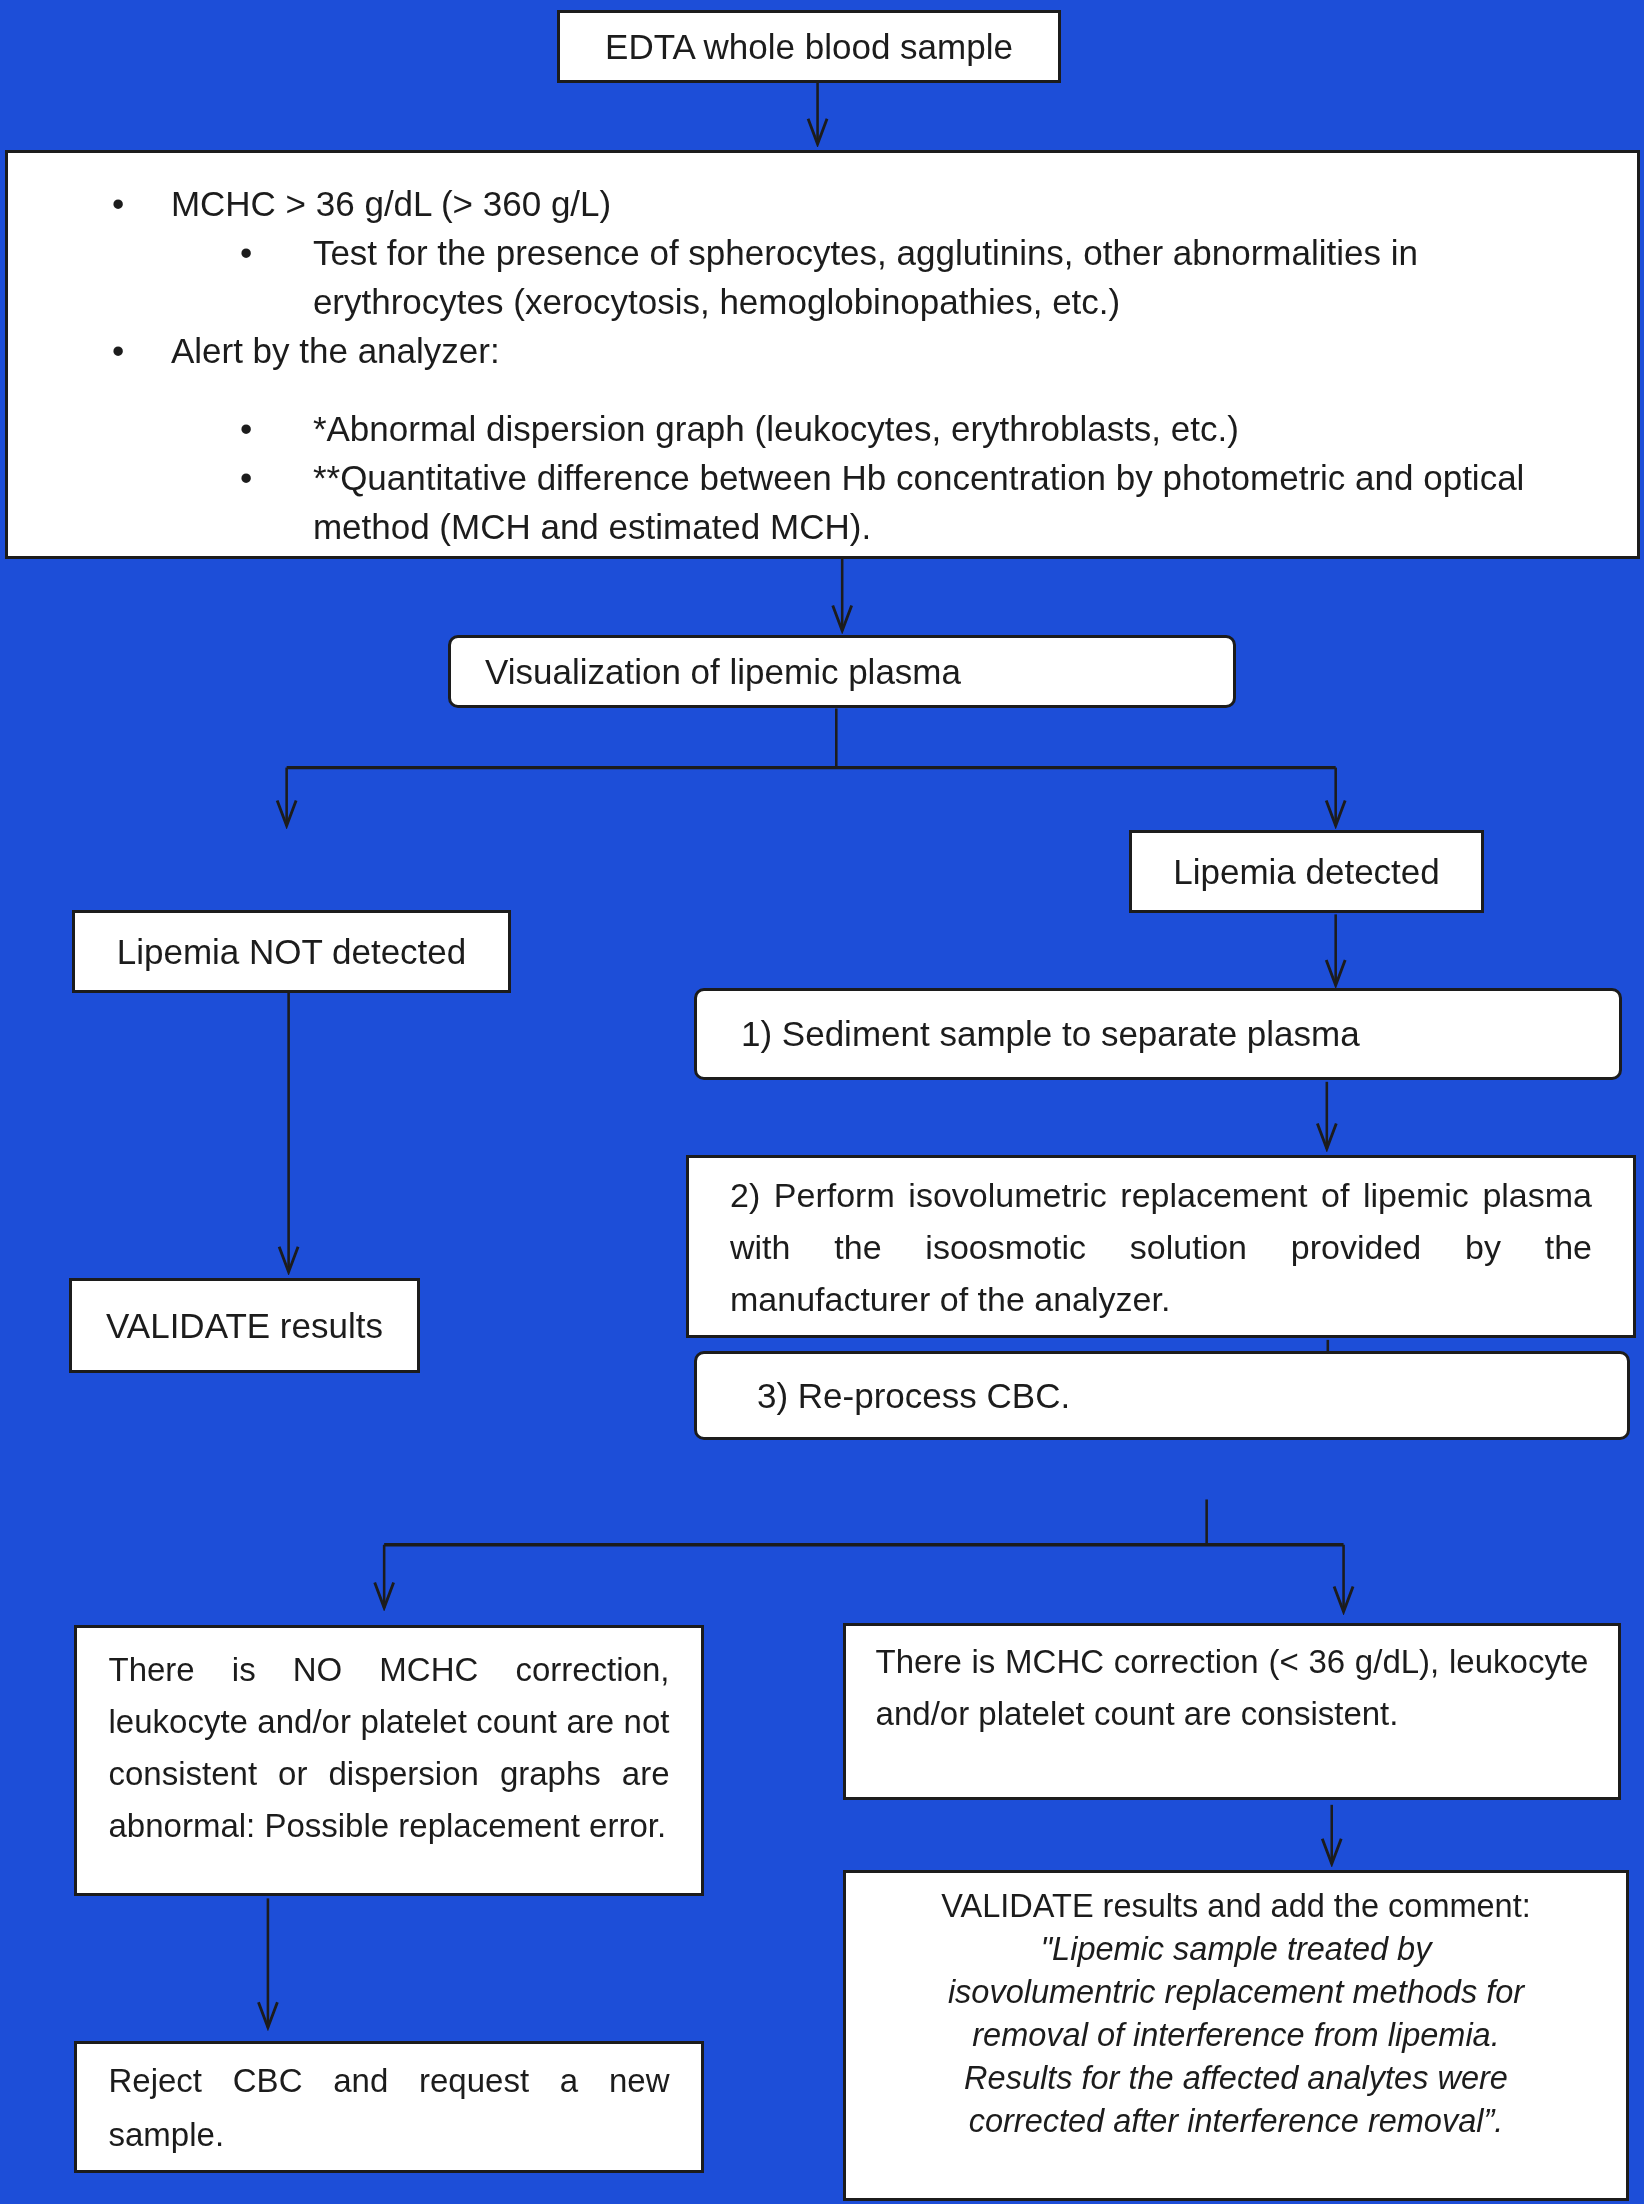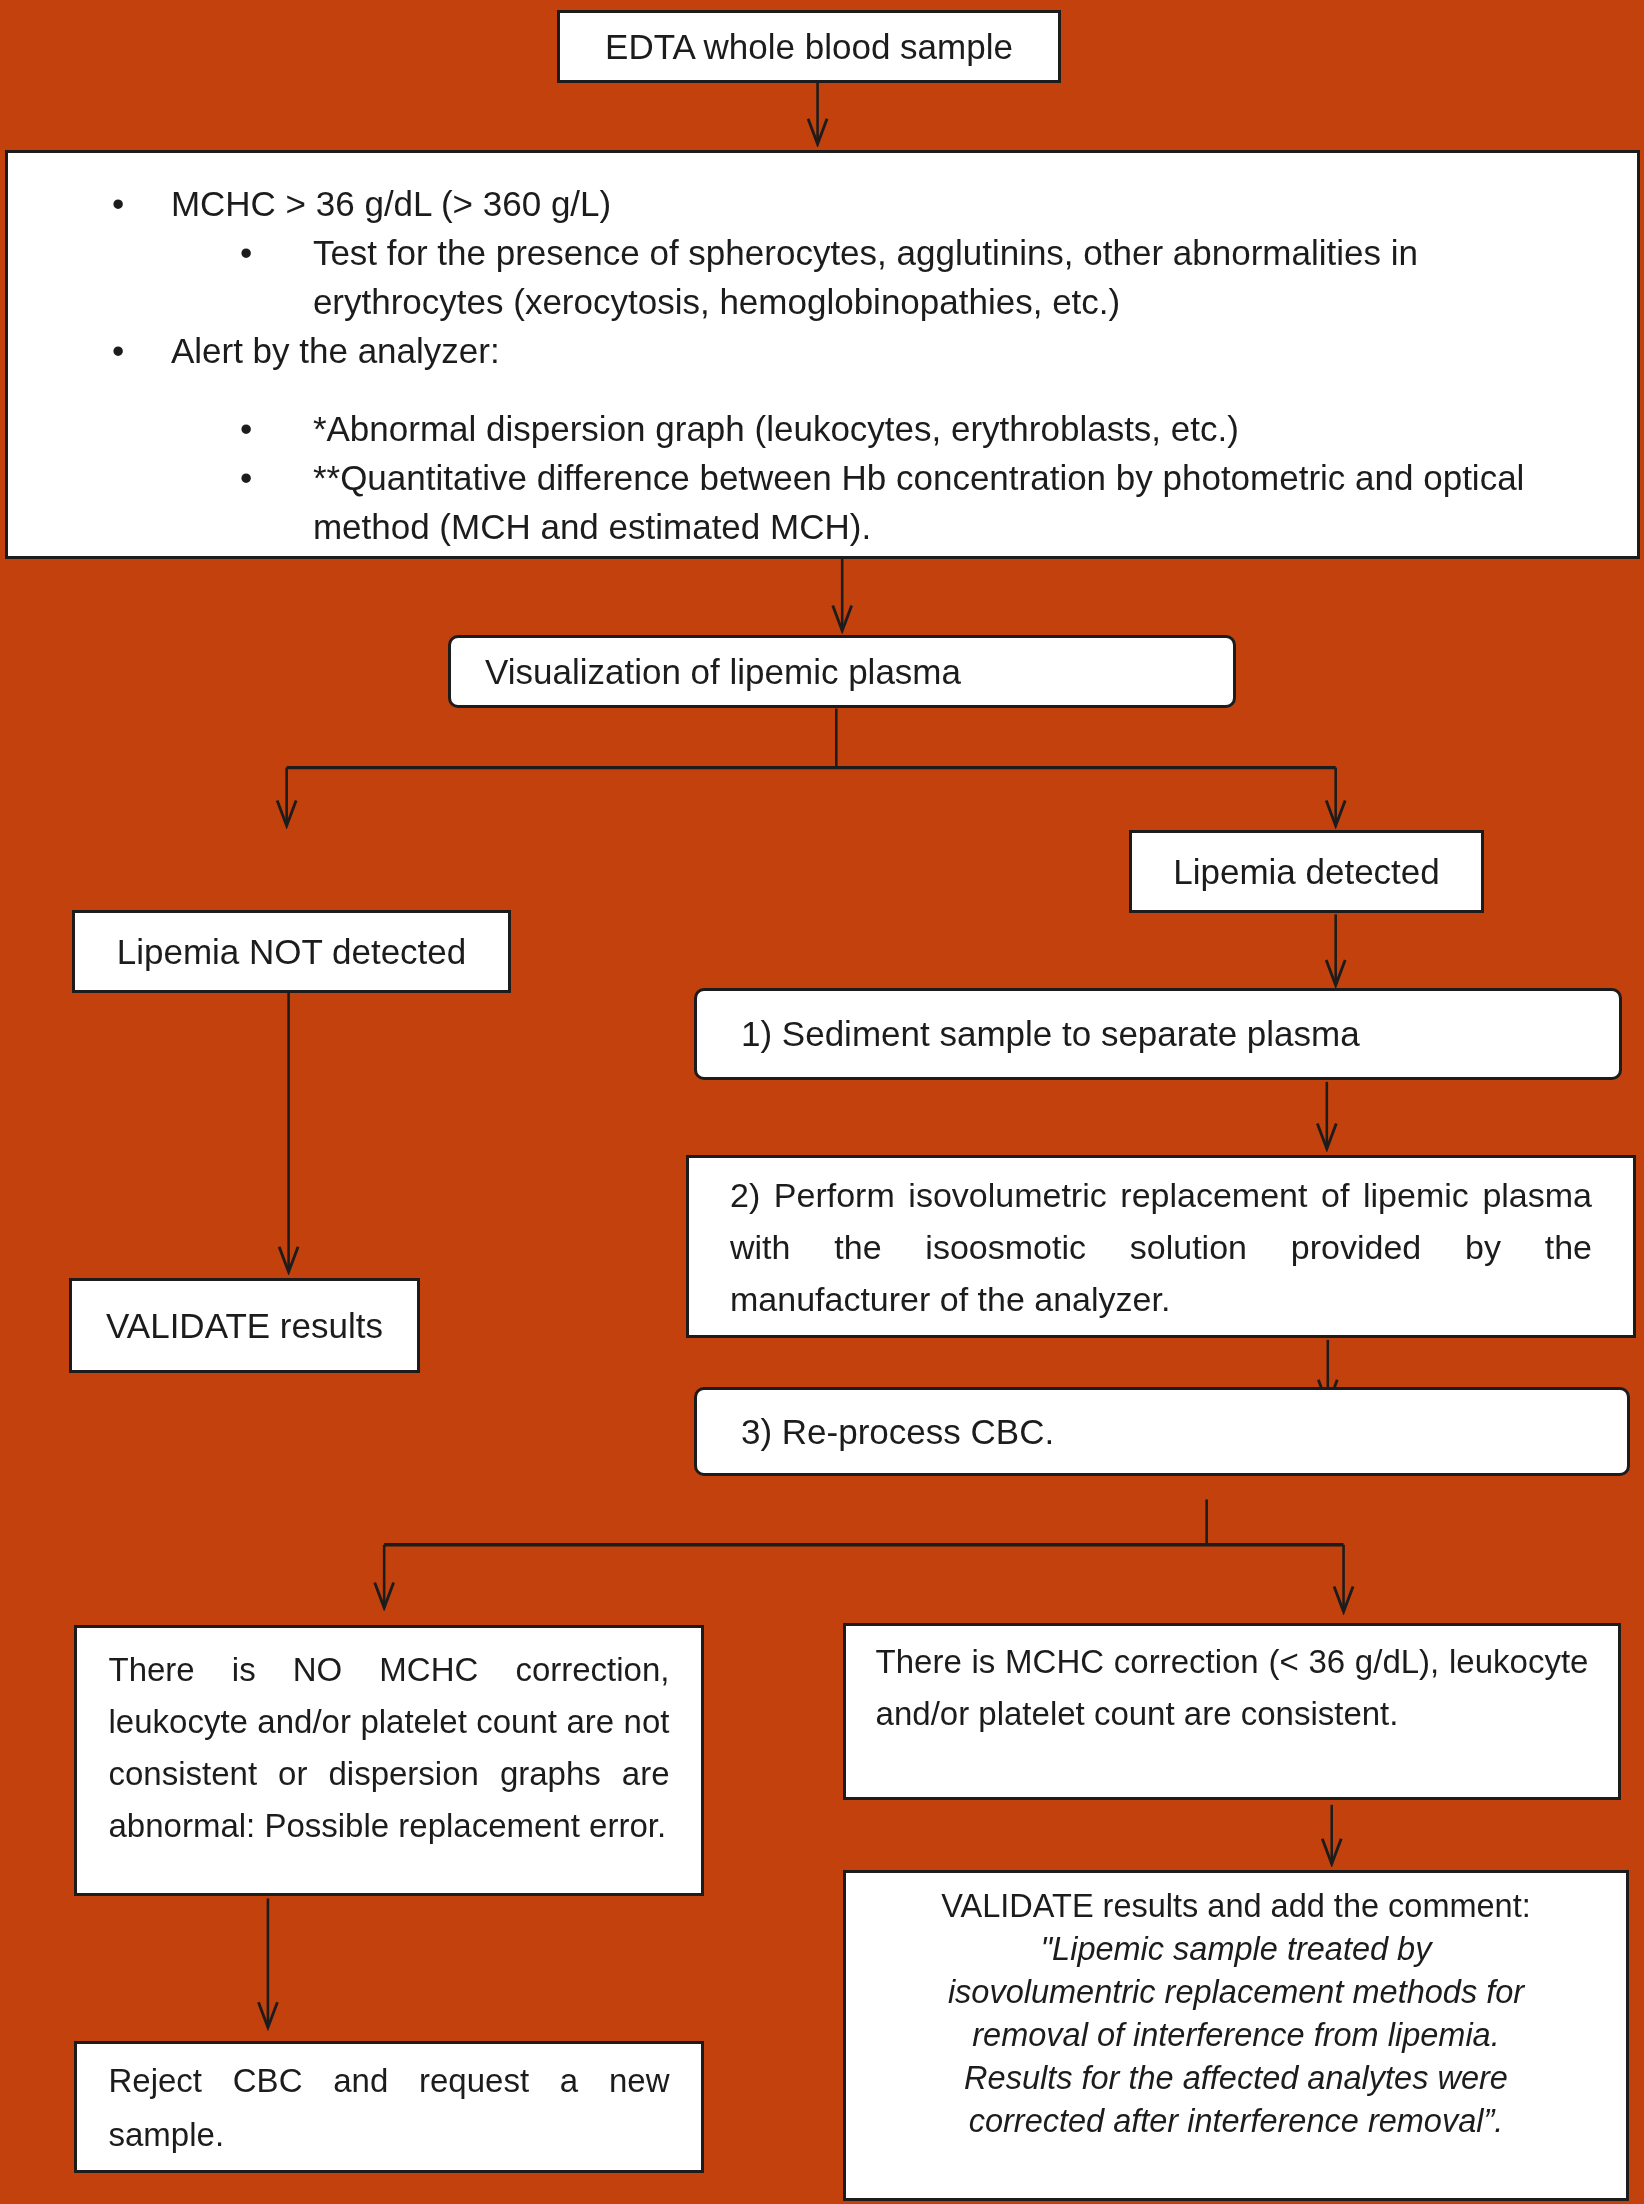--- a/index.html
+++ b/index.html
@@ -1,17 +1,17 @@
 <!DOCTYPE html>
 <html><head>
 <meta charset="utf-8">
 <style>
   html,body { margin:0; padding:0; background:#ffffff; }
   .canvas {
-    position:relative; width:1644px; height:2205px; background:#c2410c;
+    position:relative; width:1644px; height:2205px; background:#1d4ed8;
     font-family:"Liberation Sans","DejaVu Sans",sans-serif;
     color:#1c1c1c; overflow:hidden;
   }
   svg.connectors { position:absolute; left:0; top:0; width:1644px; height:2205px; }
   .box {
     position:absolute; box-sizing:border-box; background:#ffffff;
     border:3px solid #1c1c1c; font-size:35px; line-height:1.3;
   }
   .center  { display:flex; align-items:center; justify-content:center; text-align:center; }
   .vcenter { display:flex; align-items:center;border-radius:10px; }
@@ -29,21 +29,21 @@
   .l2 .btext { max-width:1261px; }
   .gap-top { margin-top:29.6px; }
 
   .visualization { left:448px; top:635px; width:788px; height:73px; padding-left:34px; }
   .lipemia-not   { left:72px;  top:868px; width:439px; height:83px;margin-top:42px; }
   .lipemia-yes   { left:1129px;top:830px; width:355px; height:83px; }
   .validate-left { left:69px;  top:1278px; width:351px; height:95px; }
 
   .step1 { left:683px; top:988px; width:928px; height:92px; padding-left:44px;margin-left:11px; }
   .step2 { left:686px; top:1155px; width:950px; height:183px; padding:11px 41px; font-size:34px; line-height:52px; }
-  .step3 { left:694px; top:1387px; width:936px; height:89px; padding-left:44px; }
+  .step3 { left:694px; top:1351px; width:936px; height:89px; padding-left:60px; }
 
   .no-corr  { left:74px;  top:1625px; width:630px; height:271px; padding:15.8px 31.5px; font-size:33px; line-height:52px; }
   .yes-corr { left:843px; top:1623px; width:778px; height:177px; padding:9.9px 29.6px; font-size:33px; line-height:52px; }
   .reject   { left:74px;  top:2041px; width:630px; height:132px; padding:9.9px 31.5px; font-size:33px; line-height:54px; }
 
   .validate-right { left:843px; top:1870px; width:786px; height:331px; padding:11.8px 29.6px; font-size:32.5px; line-height:43px;text-align:center; }
   .validate-right .comment { font-style:italic; }
 </style>
 </head>
 <body>

